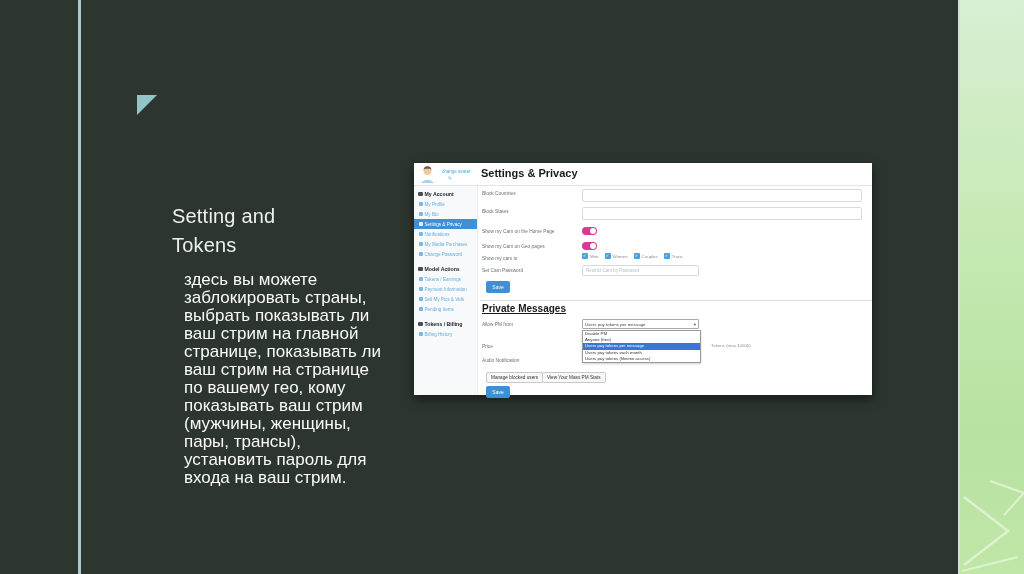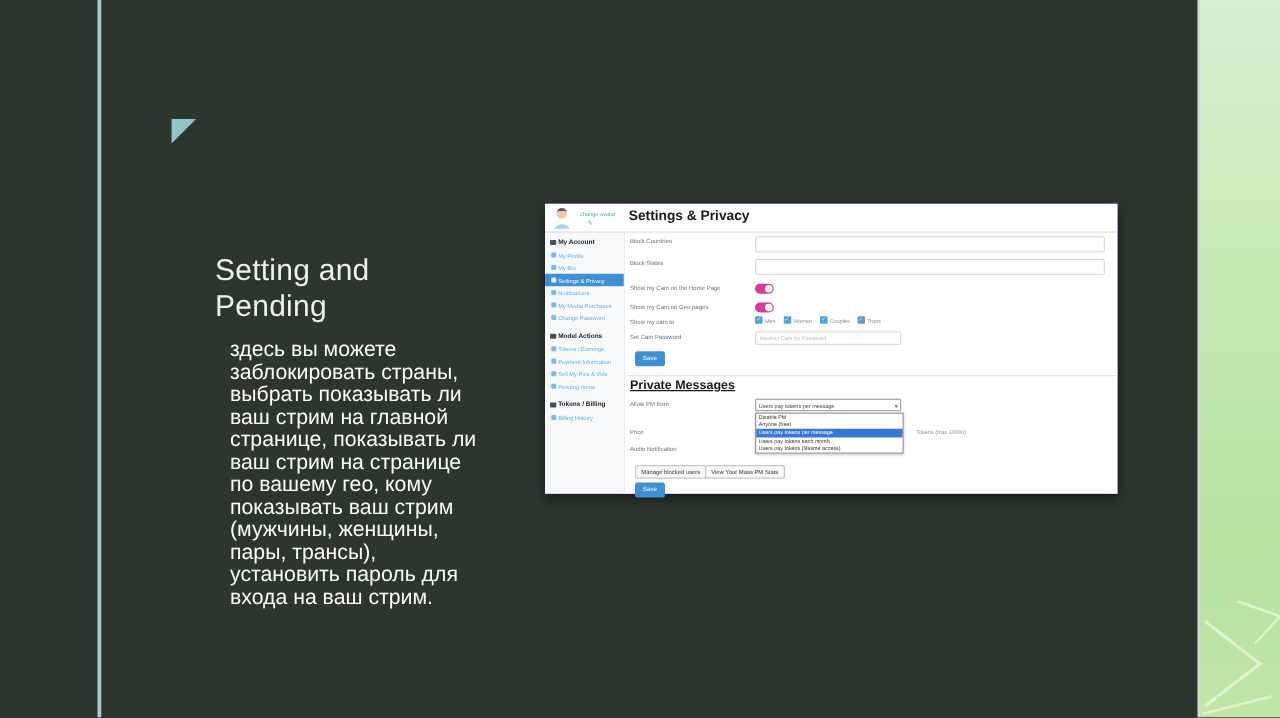--- a/index.html
+++ b/index.html
@@ -9,33 +9,33 @@
   .slide { position:absolute; inset:0; background:#2c352e; }
 
   
   .left-line { position:absolute; left:78px; top:0; width:3px; height:574px; background:#a5cbd0; }
 
   
   .tri { position:absolute; left:137px; top:95px; width:20px; height:20px; background:#93c4ca;
          clip-path:polygon(0 0,100% 0,0 100%); }
 
   
-  .title { position:absolute; left:172px; top:202px; width:230px; font-size:24px; line-height:29px;
+  .title { position:absolute; left:172px; top:202px; width:230px; font-size:20px; line-height:29px;
            color:#edf0eb; font-weight:400; letter-spacing:.2px; }
   .body-text { position:absolute; left:184px; top:271px; width:204px; font-size:17px; line-height:18px;
            color:#fbfbfb; }
 
   
   .strip { position:absolute; left:958px; top:0; width:66px; height:574px;
            background:linear-gradient(180deg,#d8efd3 0%,#c6e9b4 40%,#b7e2a0 75%,#c0e6a8 100%);
            border-left:2px solid #cfe0dd; }
   .strip svg { position:absolute; bottom:0; left:0; }
 
   
-  .shot { position:absolute; left:436px; top:163px; width:458px; height:232px; background:#8b5cf6;
+  .shot { position:absolute; left:414px; top:163px; width:458px; height:232px; background:#14b8a6;
           box-shadow:0 4px 10px rgba(0,0,0,.5); font-family:"Liberation Sans", sans-serif; }
 
   .sh-header { position:absolute; top:0; left:0; right:0; height:23px; background:#fff;
                border-bottom:1px solid #e4e4e4; }
   .avatar { position:absolute; left:5px; top:2px; width:17px; height:19px; }
   .chg-avatar { position:absolute; left:28px; top:6px; font-size:4.5px; color:#53a7e0; cursor:pointer; }
   .pencil { position:absolute; left:34px; top:12px; font-size:5px; color:#53a7e0; }
   .pg-title { position:absolute; left:67px; top:4px; font-size:11px; font-weight:bold; color:#17191b; }
 
   .sh-sidebar { position:absolute; top:23px; left:0; width:64px; bottom:0; background:#f8f9fa;
@@ -82,21 +82,21 @@
 </head>
 <body>
 
 <div class="slide">
 
   <div class="left-line"></div>
   <div class="tri"></div>
 
   <div class="title">
     <div>Setting and</div>
-    <div>Pending</div>
+    <div>Tokens</div>
   </div>
   <div class="body-text">здесь вы можете заблокировать страны, выбрать показывать ли ваш стрим на главной странице, показывать ли ваш стрим на странице по вашему гео, кому показывать ваш стрим (мужчины, женщины, пары, трансы), установить пароль для входа на ваш стрим.</div>
 
   <div class="shot">
 
     <div class="sh-header">
       <svg class="avatar" viewBox="0 0 20 22">
         <circle cx="10" cy="7" r="4.6" fill="#f0c9a5"></circle>
         <path d="M5.4 6 a4.6 4.6 0 0 1 9.2 0 l-1.5 -1.8 -6.2 0 Z" fill="#6b5444"></path>
         <path d="M2 21 Q10 12.5 18 21 Z" fill="#a8d4ea"></path>

